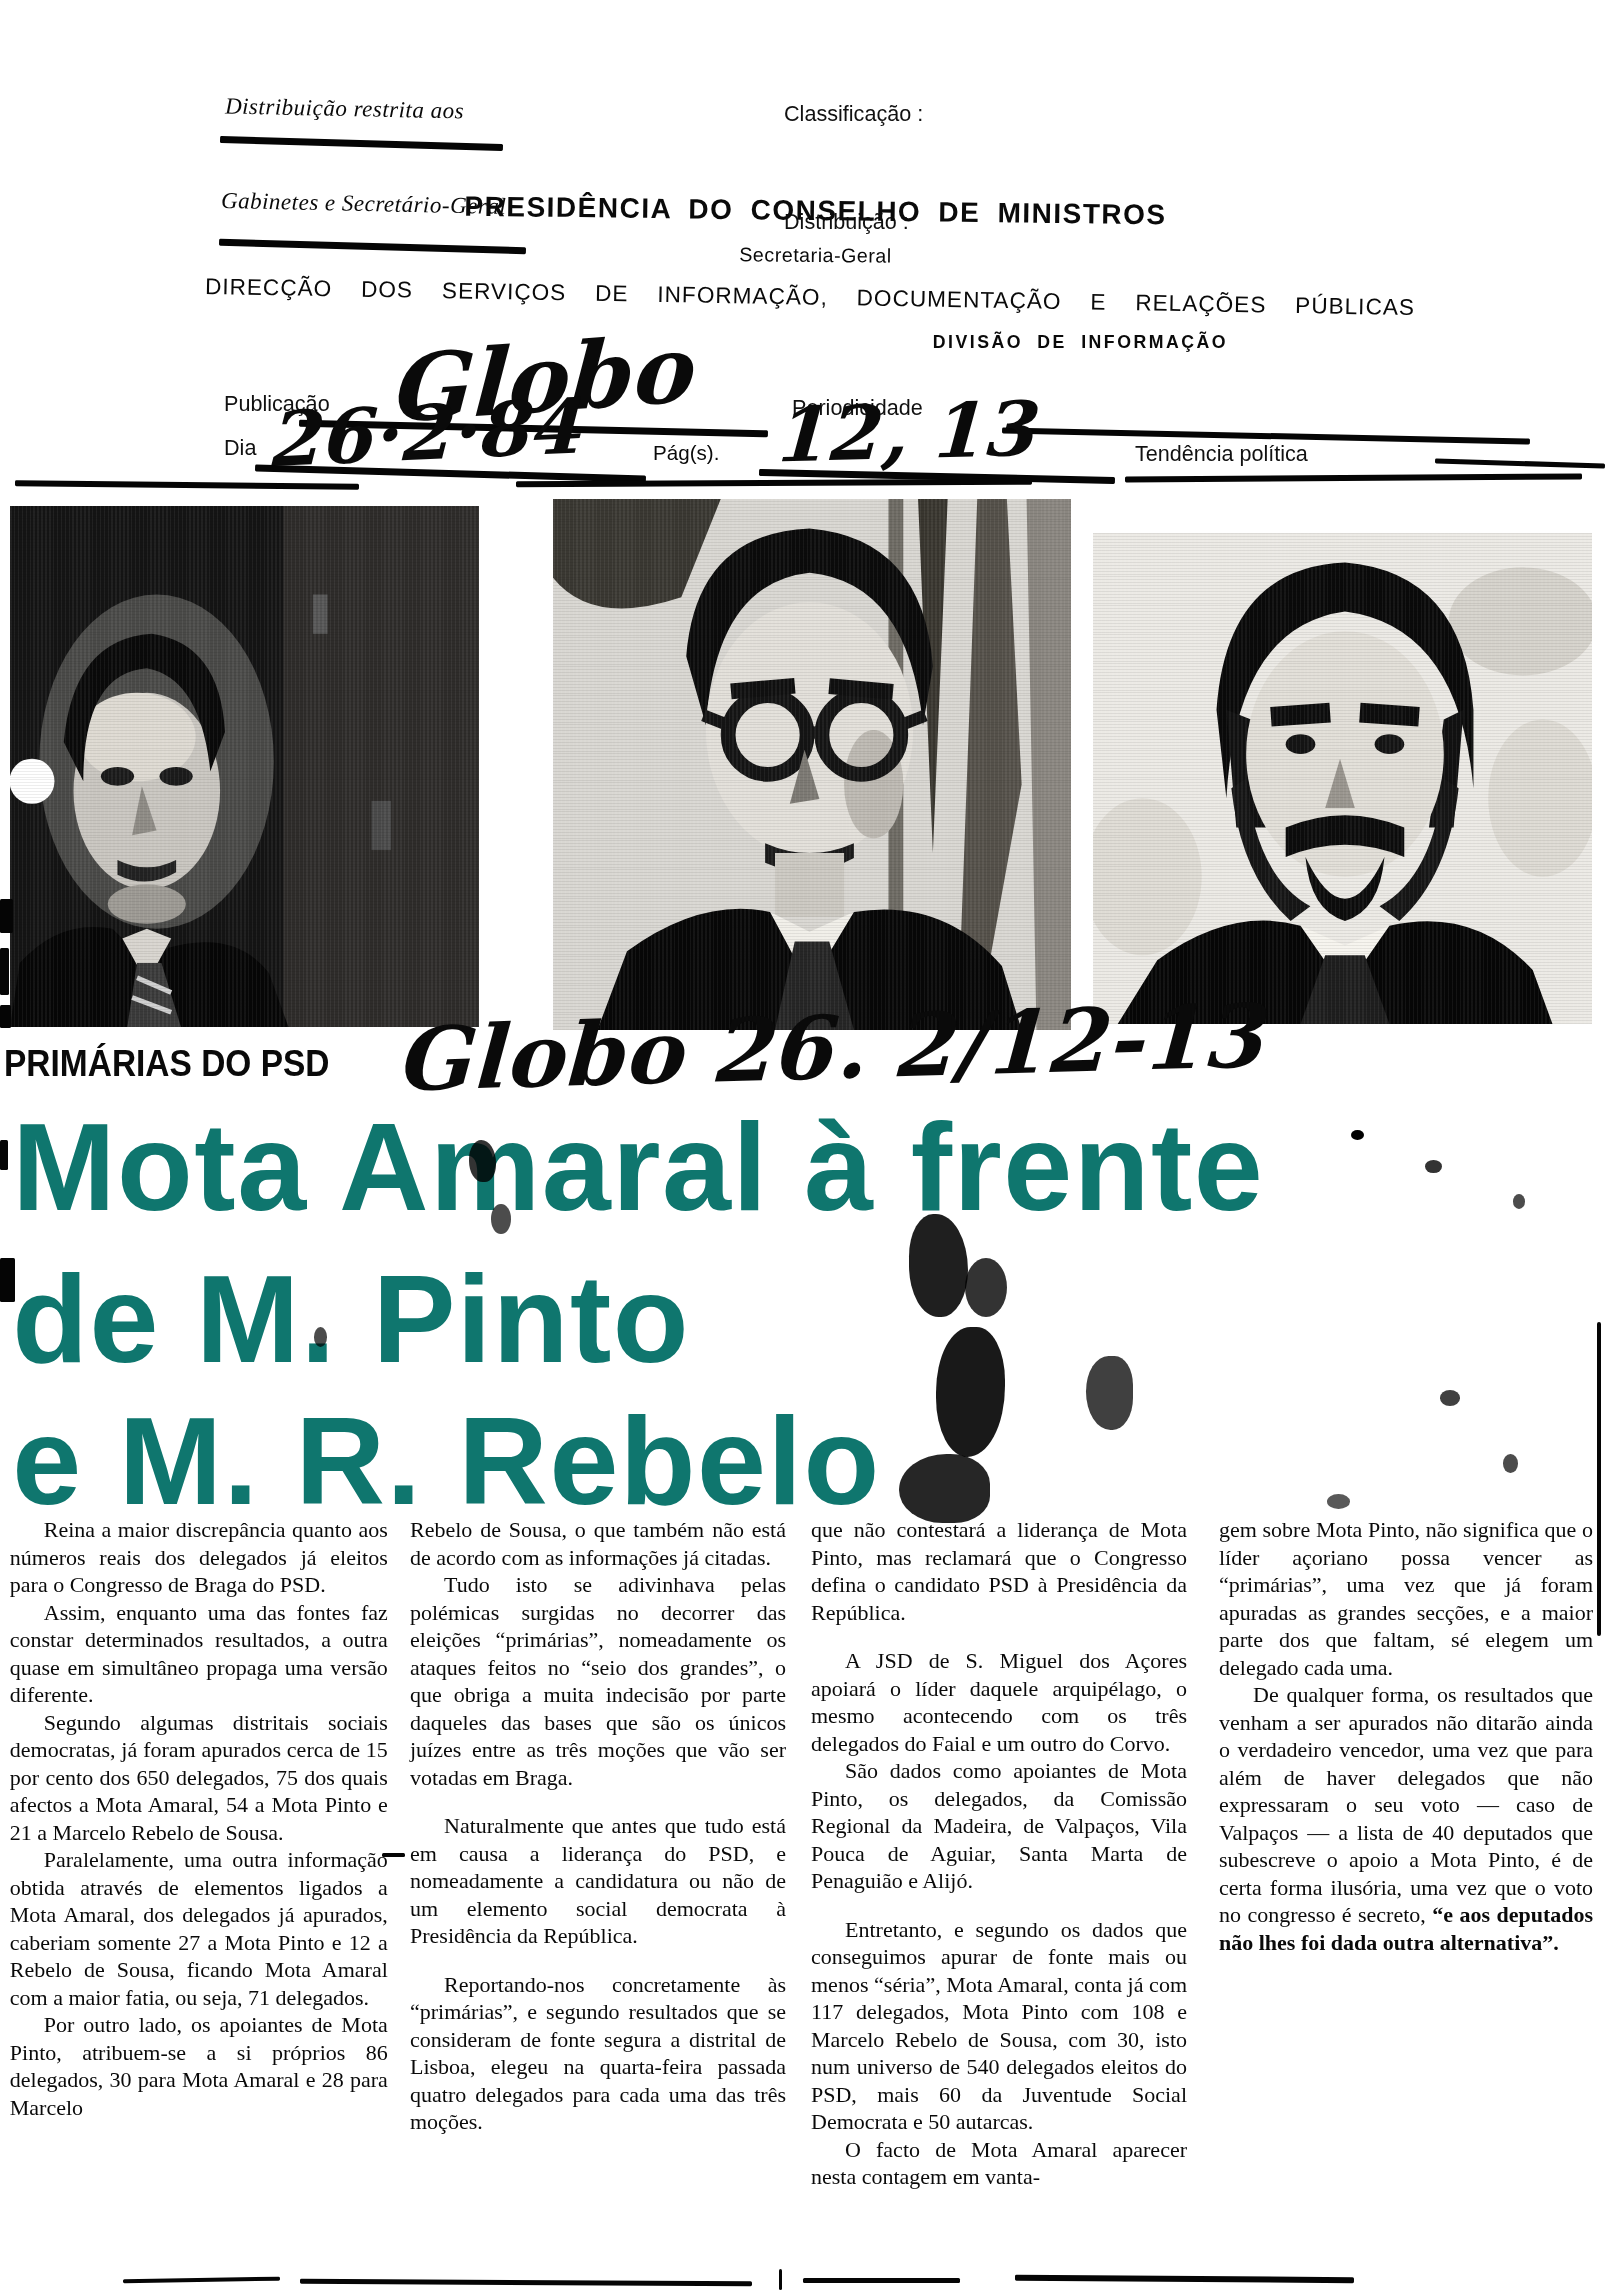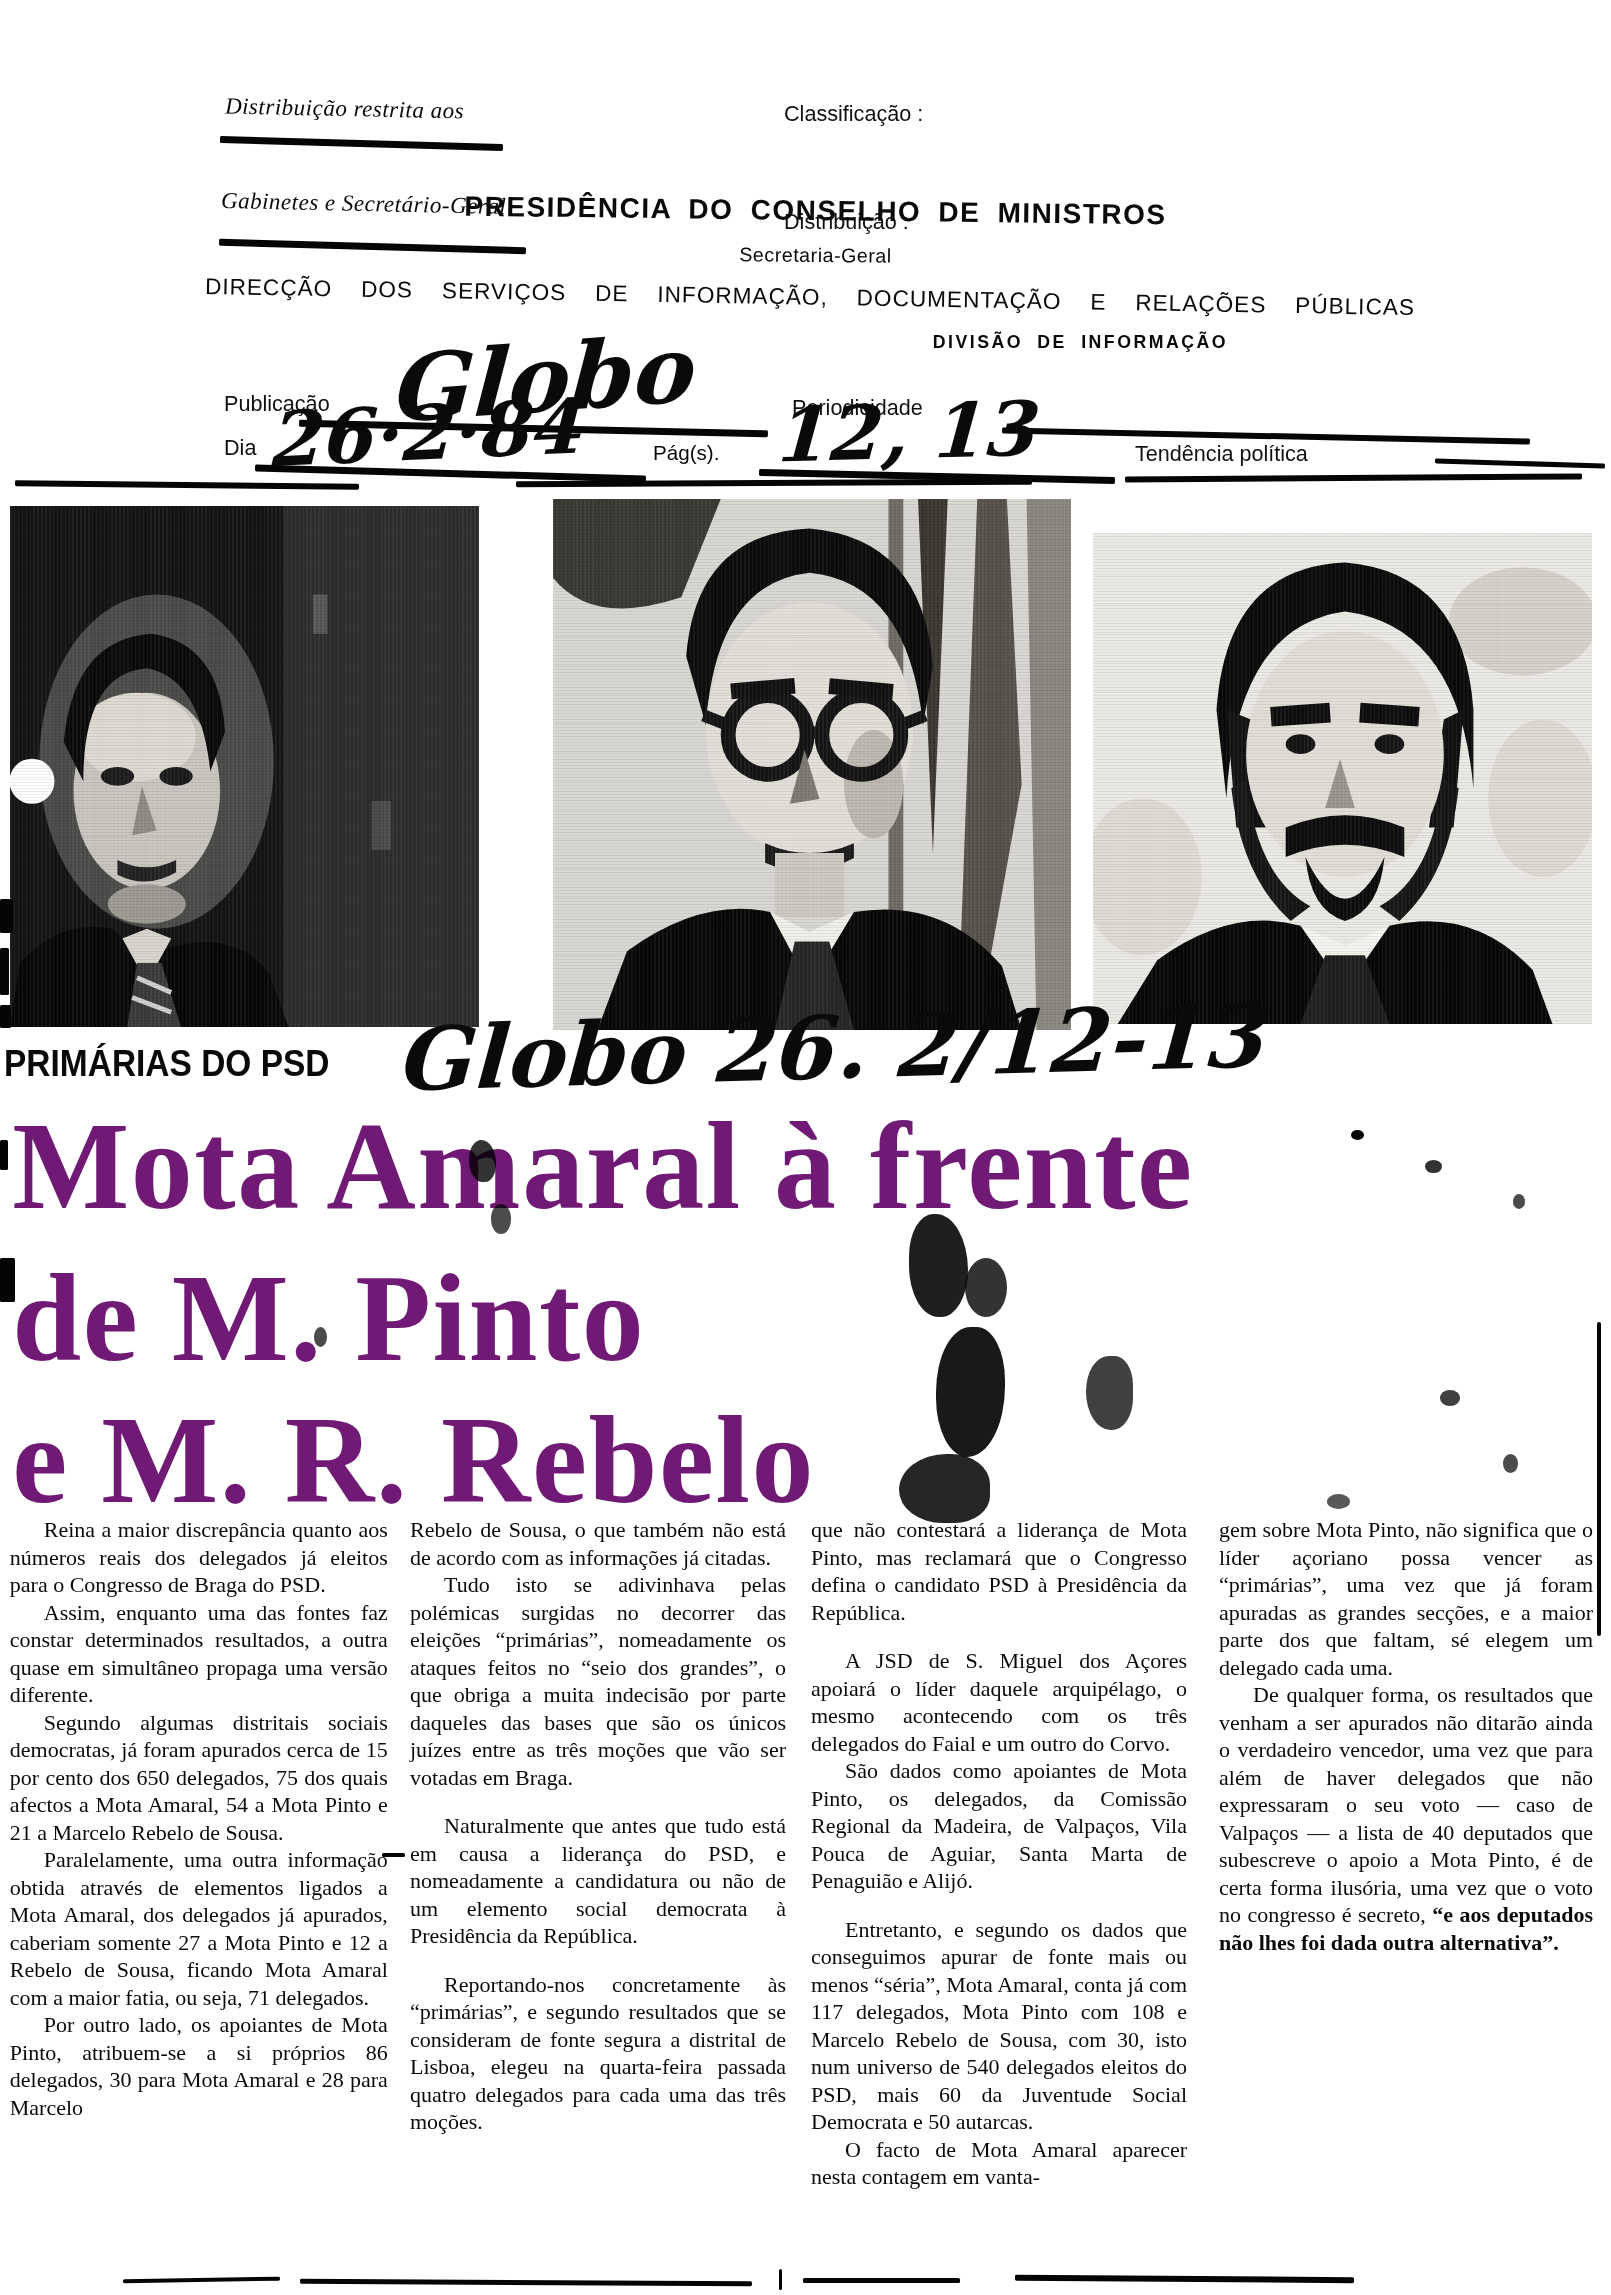--- a/index.html
+++ b/index.html
@@ -20,22 +20,22 @@
   
   .photo{position:absolute;overflow:hidden;background:#222;}
   .photo svg{display:block;width:100%;height:100%;}
   .photo::after{content:"";position:absolute;inset:0;
      background-image:repeating-linear-gradient(0deg,rgba(0,0,0,.07) 0 1px,transparent 1px 2.9px),
                       repeating-linear-gradient(90deg,rgba(255,255,255,.06) 0 1.5px,transparent 1.5px 3.9px);}
   
   .kicker{font-family:"Liberation Sans",sans-serif;font-weight:700;font-size:36px;
           letter-spacing:0px;transform:scaleX(.93);transform-origin:left;white-space:nowrap;}
   .hwnote{font-size:87px;white-space:nowrap;transform:rotate(-1.6deg) skewX(-6deg);}
-  .headline{font-family:Liberation Serif, serif;font-weight:700;font-size:124px;line-height:1;
-            letter-spacing:1.5px;white-space:nowrap;color:#701a75;}
+  .headline{font-family:Liberation Sans, sans-serif;font-weight:700;font-size:124px;line-height:1;
+            letter-spacing:1.5px;white-space:nowrap;color:#0f766e;}
   
   .col{position:absolute;top:1516px;font-size:22px;line-height:27.5px;text-align:justify;}
   .col p{margin:0;}
   .col p.ind{text-indent:34px;}
   .col p.g{margin-top:21px;}
   .col strong{font-weight:700;}
 </style>
 </head>
 <body>
 

